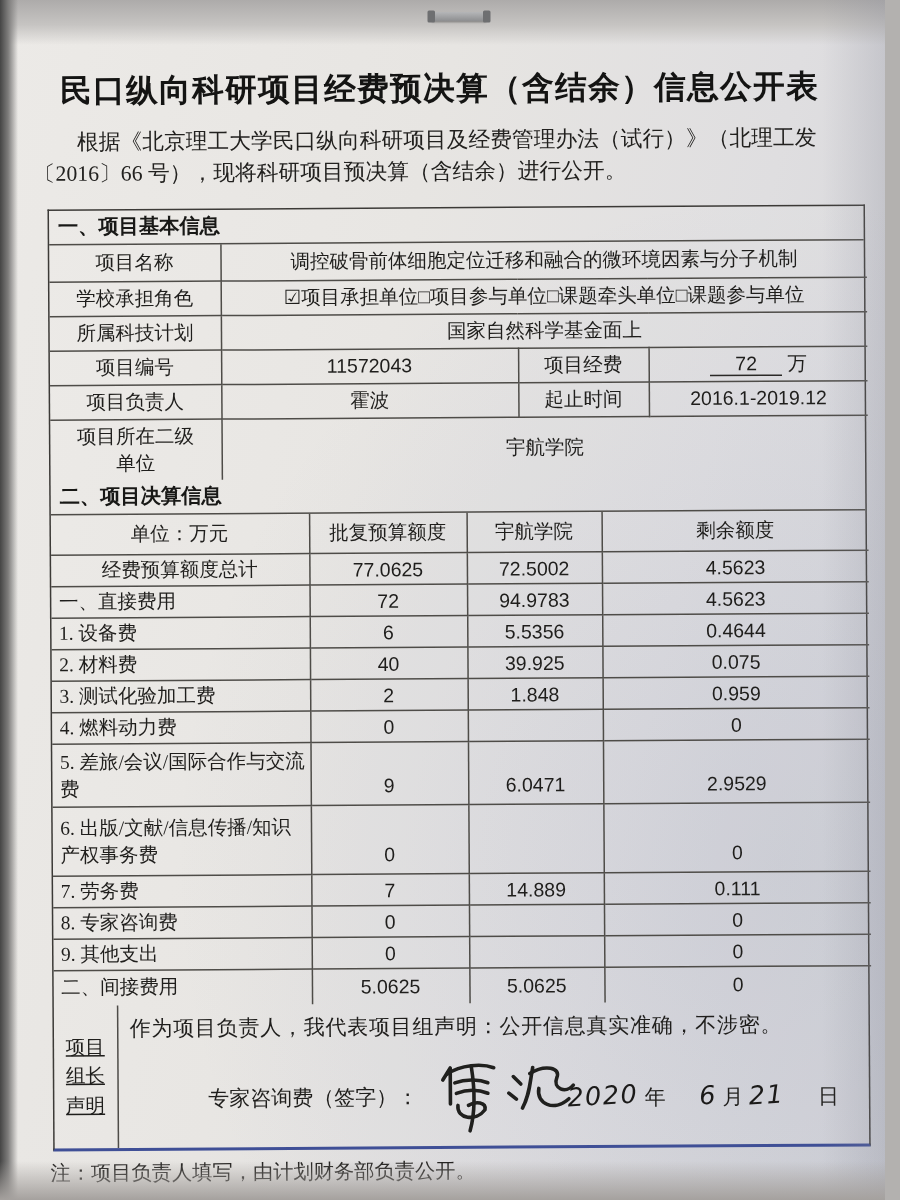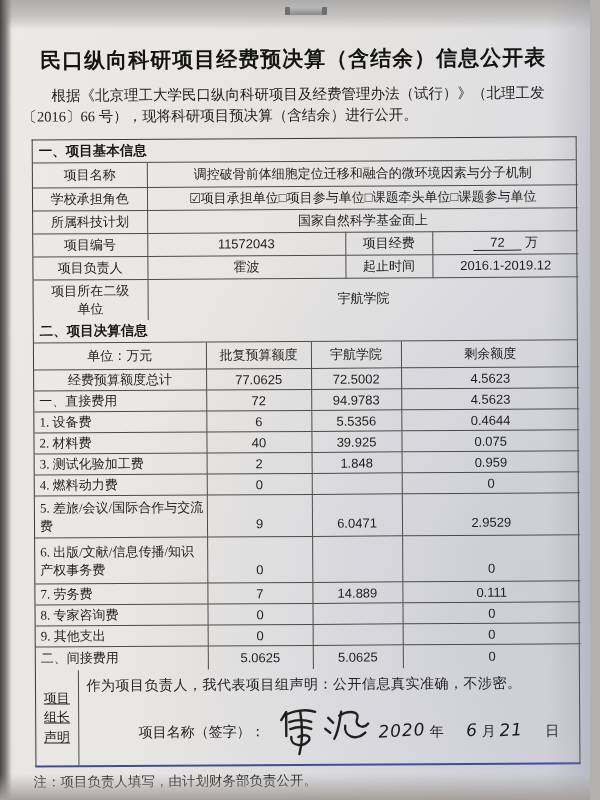--- a/index.html
+++ b/index.html
@@ -298,21 +298,21 @@
         <tbody>
             <tr>
           <td class="decl-left">
             <div>项目</div>
             <div>组长</div>
             <div>声明</div>
           </td>
           <td class="decl-right">
             <div class="statement">作为项目负责人，我代表项目组声明：公开信息真实准确，不涉密。</div>
             <div class="sign-row">
-              <span class="sign-label">项目名称（签字）：</span>
+              <span class="sign-label">专家咨询费（签字）：</span>
               <span class="signature-wrap">
                 <svg width="110" height="60" viewBox="0 0 110 60">
                   <g fill="none" stroke="#20201e" stroke-width="2.4" stroke-linecap="round" stroke-linejoin="round">
                     <path d="M8 18 L13 10 L13 34"></path>
                     <path d="M11 14 C20 8 34 7 42 10"></path>
                     <path d="M16 20 C24 17 33 18 38 20"></path>
                     <path d="M17 27 C25 24 33 25 38 27"></path>
                     <path d="M27 9 C29 22 30 38 26 52"></path>
                     <path d="M18 35 C17 44 30 46 36 38 C37 33 30 32 25 35"></path>
                     <path d="M55 16 L60 21"></path>

